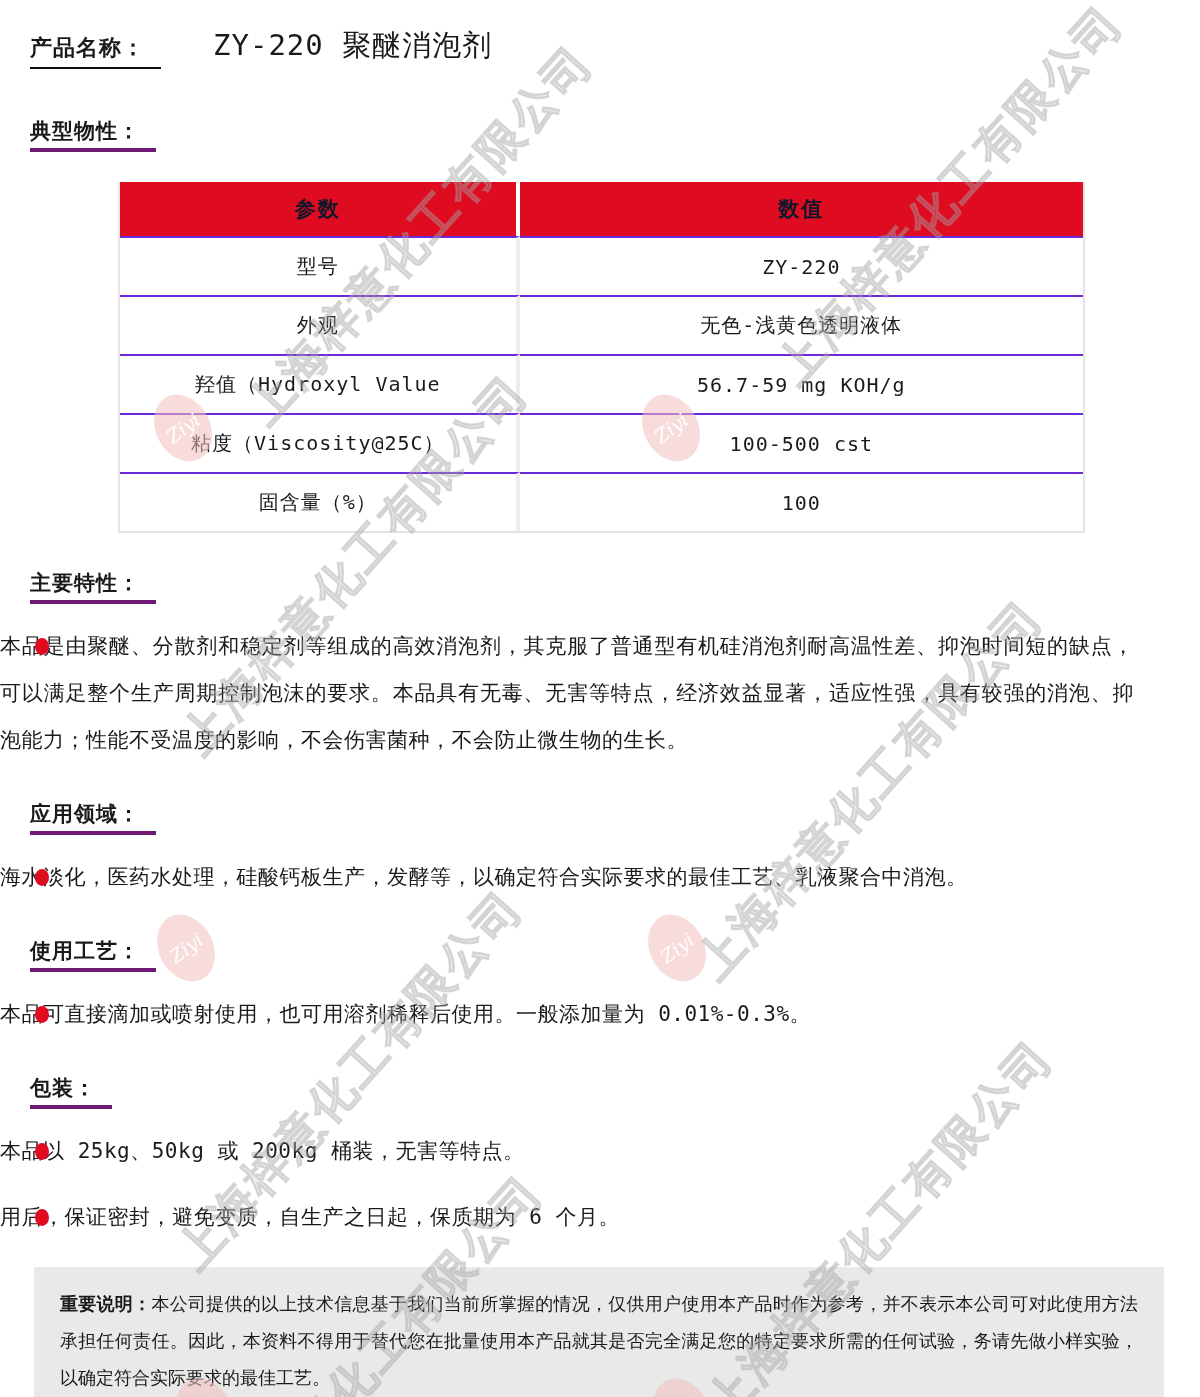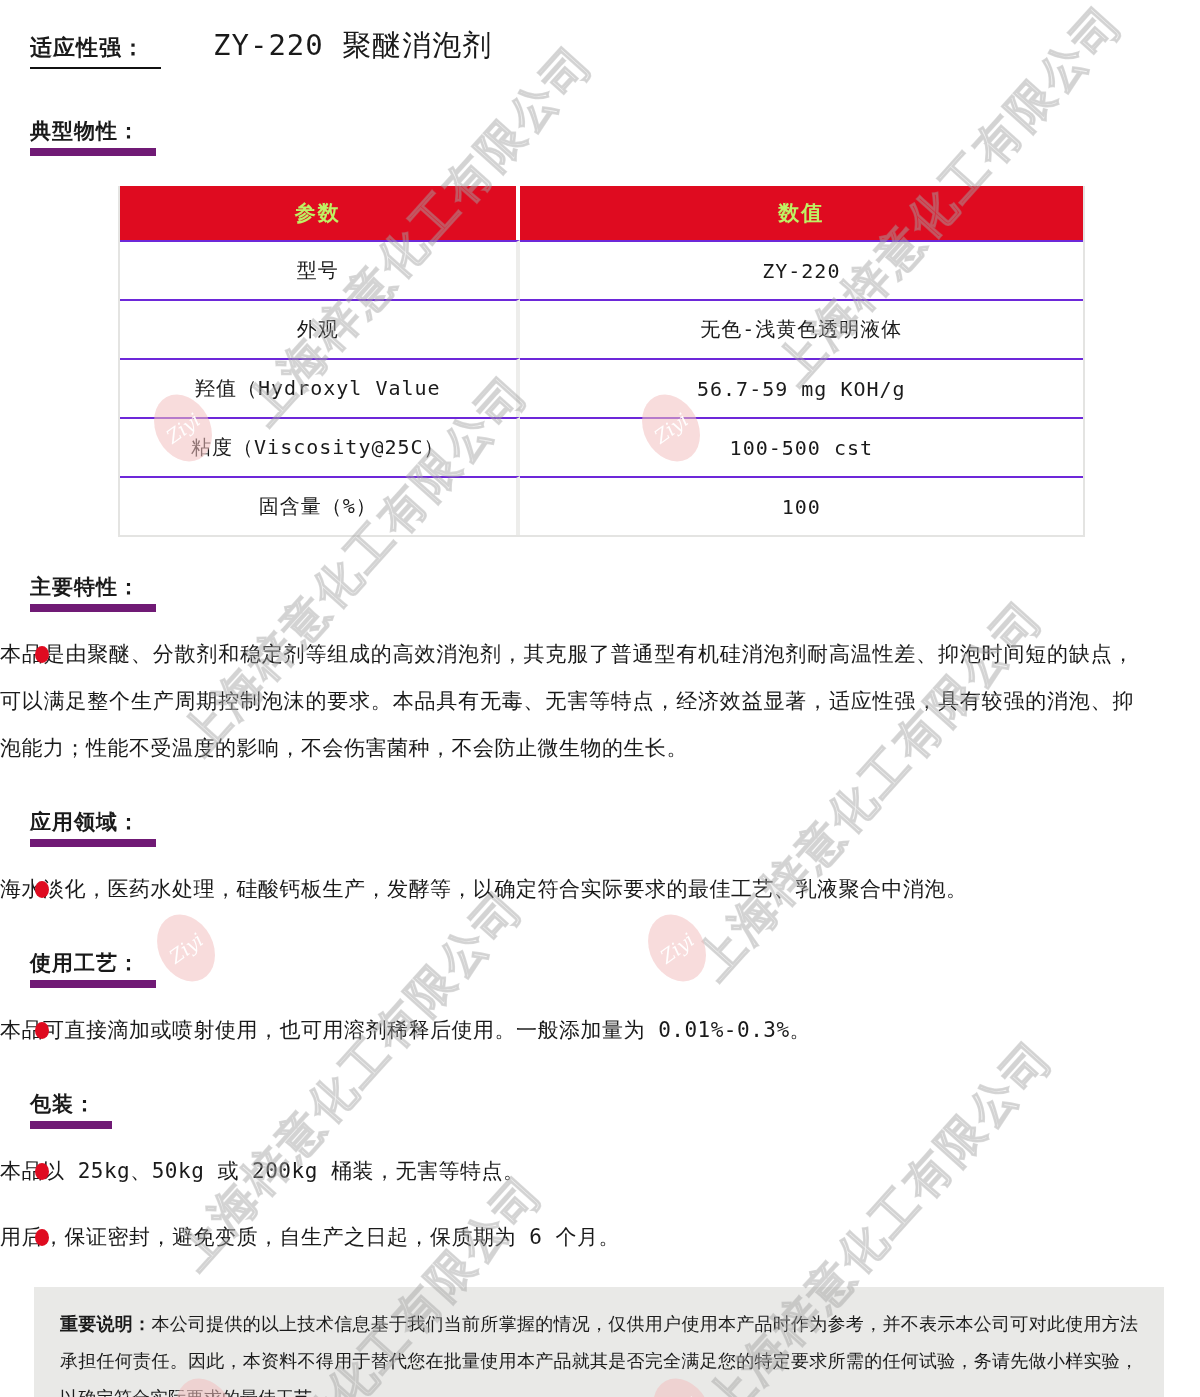--- a/index.html
+++ b/index.html
@@ -21,42 +21,42 @@
     padding: 0 16px 4px 0;
     letter-spacing: 1px;
   }
   .title-value { font-size: 29px; font-weight: normal; margin-left: 52px; letter-spacing: 1px; }
 
   
   .sec-heading { margin: 0 0 0 30px; }
   .sec-heading > span {
     display: inline-block;
     font-size: 21px; font-weight: bold;
-    border-bottom: 8px solid #701a75;
+    border-bottom: 4px solid #701a75;
     padding: 0 16px 3px 0;
     letter-spacing: 1px;
   }
   .mt-typical { margin-top: 48px; }
   .mt-sec     { margin-top: 36px; }
 
   
   table.props {
     border-collapse: separate; border-spacing: 0;
     margin: 30px 0 0 118px;
     width: 967px;
     table-layout: fixed;
     border-left: 2px solid #e4e4e2;
     border-right: 2px solid #e4e4e2;
     border-bottom: 2px solid #e4e4e2;
   }
   table.props col.c1 { width: 41.5%; }
   table.props col.c2 { width: 58.5%; }
   table.props th {
     background: #df0b20;
-    color: #bef264;
+    color: #0f172a;
     font-size: 21px; font-weight: bold;
     height: 54px; text-align: center;
     letter-spacing: 2px;
   }
   table.props th:first-child { border-right: 4px solid #ffffff; }
   table.props td {
     height: 59px; text-align: center;
     font-size: 20px;
     background: transparent;
     border-top: 2px solid #6d28d9;
@@ -114,21 +114,21 @@
     font-family: "DejaVu Serif", "Liberation Serif", serif;
     transform: rotate(-8deg);
   }
 </style>
 </head>
 <body>
 
 <div class="page">
 
   <div class="title-row">
-    <span class="title-label">适应性强：</span>
+    <span class="title-label">产品名称：</span>
     <span class="title-value">ZY-220 聚醚消泡剂</span>
   </div>
 
   <div class="sec-heading mt-typical">
     <span>典型物性：</span>
   </div>
 
   <table class="props">
     <colgroup>
         <col class="c1">

